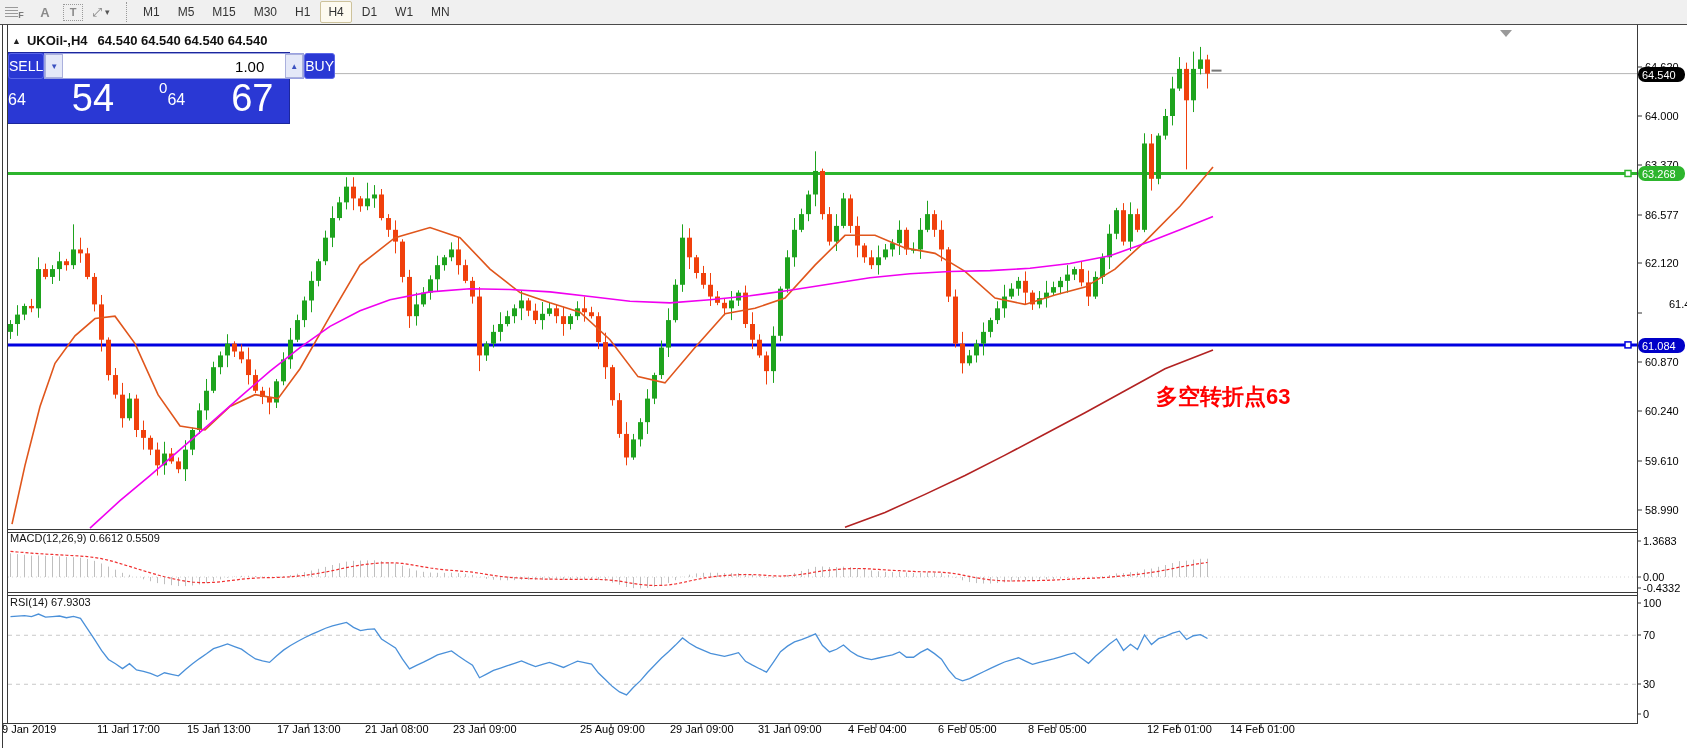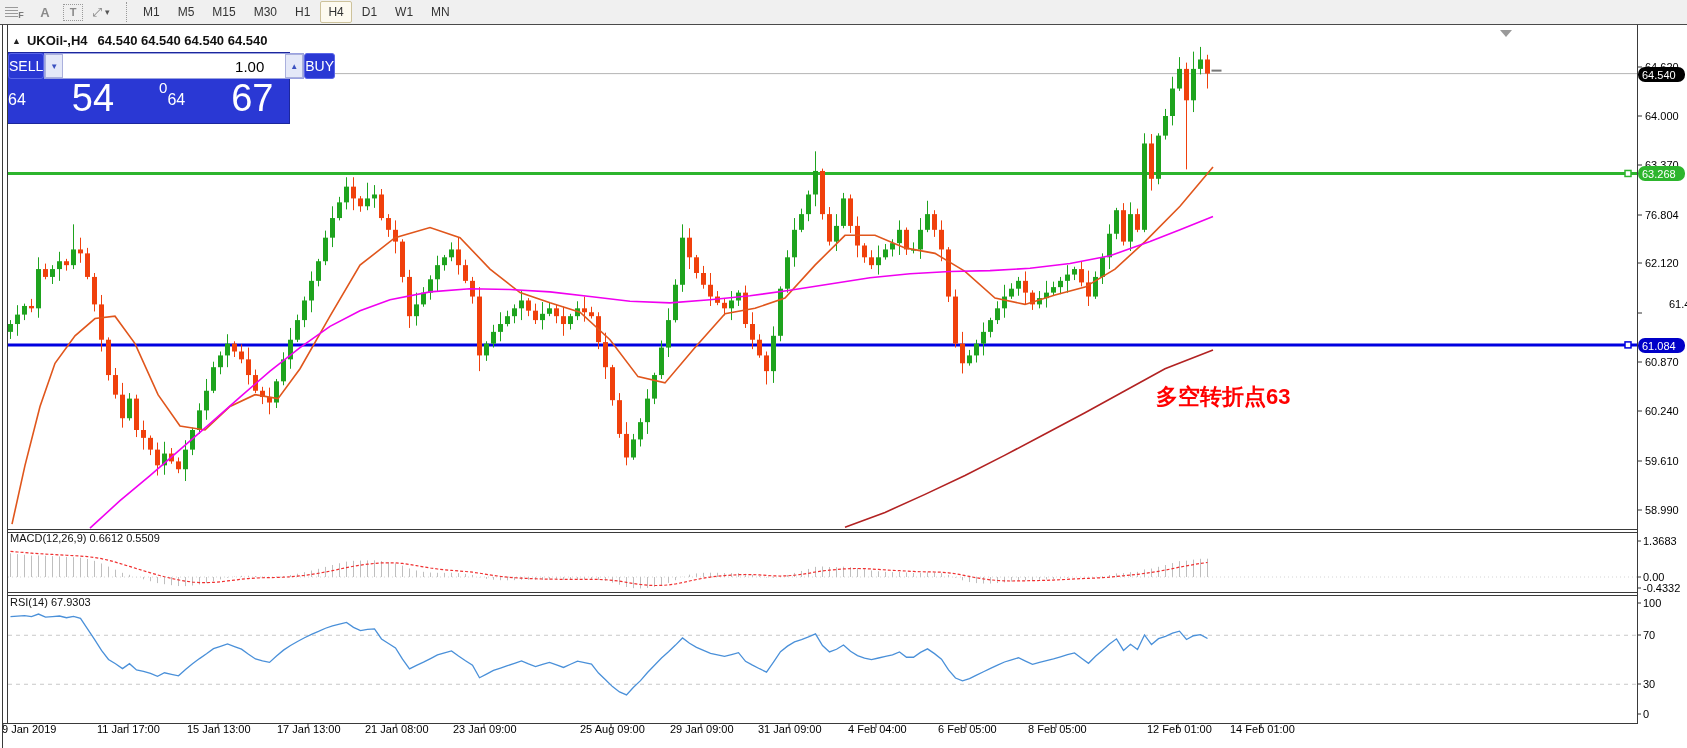--- a/index.html
+++ b/index.html
@@ -699,21 +699,21 @@
     <div class="annotation" style="left: 1156px; top: 357px; color: rgb(255, 0, 0);">多空转折点63</div>
     <div class="shift-tri" style="left:1500px;top:5px;"></div>
 
     <div class="panel-label" style="top:507px;">MACD(12,26,9) 0.6612 0.5509</div>
     <div class="panel-label" style="top:571px;">RSI(14) 67.9303</div>
 
     <div id="price-axis">
         <div class="ptick" style="top: 36px;">64.620</div>
         <div class="ptick" style="top: 85px;">64.000</div>
         <div class="ptick" style="top: 134px;">63.370</div>
-        <div class="ptick" style="top: 184px;">76.804</div>
+        <div class="ptick" style="top: 184px;">86.577</div>
         <div class="ptick" style="top: 232px;">62.120</div>
         <div class="ptick" style="top: 273px; padding-left: 24px;">61.490</div>
         <div class="ptick" style="top: 331px;">60.870</div>
         <div class="ptick" style="top: 380px;">60.240</div>
         <div class="ptick" style="top: 430px;">59.610</div>
         <div class="ptick" style="top: 479px;">58.990</div>
         <div class="badge" style="top: 42px; background: rgb(0, 0, 0);">64.540</div>
         <div class="badge" style="top: 141px; background: rgb(45, 181, 45);">63.268</div>
         <div class="badge" style="top: 313px; background: rgb(0, 0, 200);">61.084</div>
       </div>

